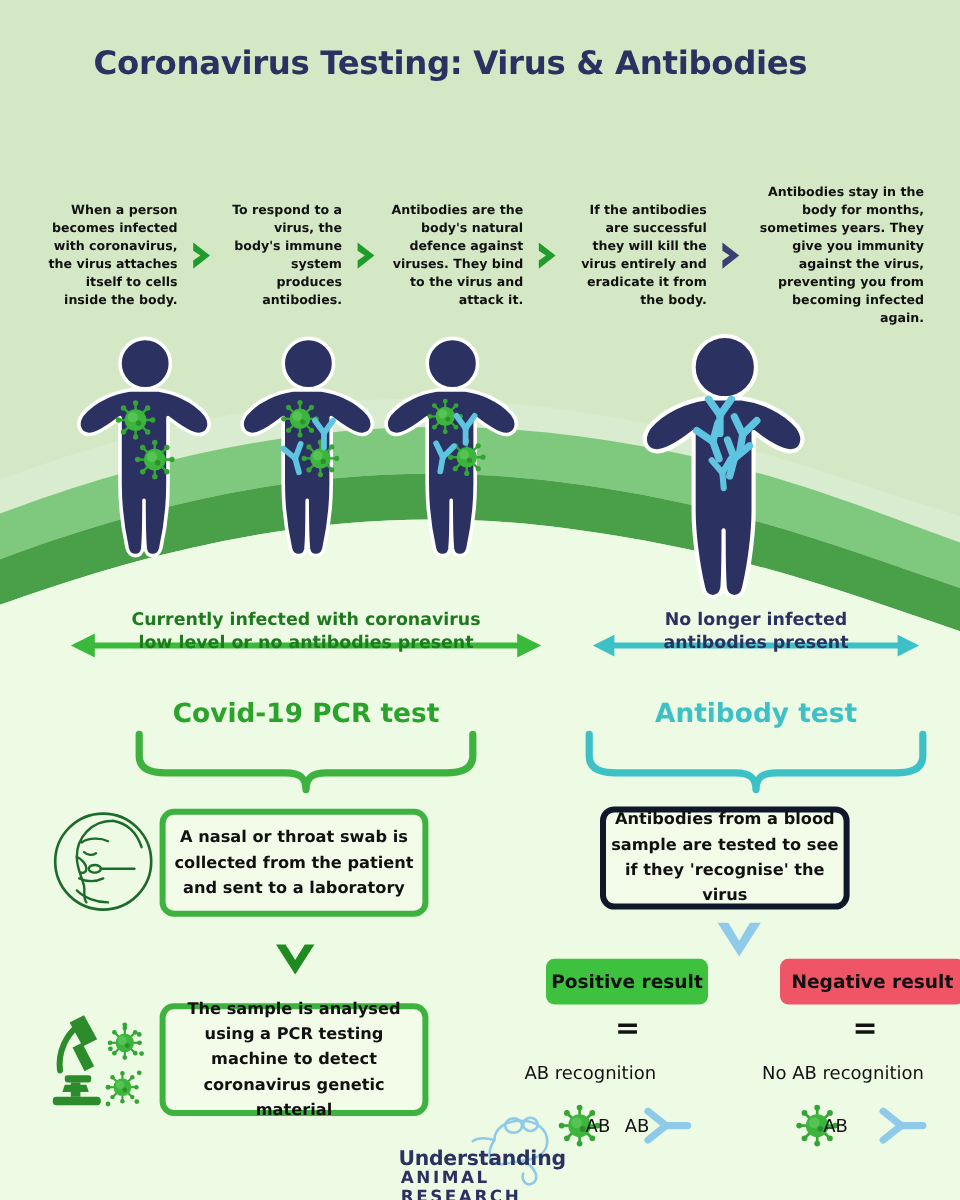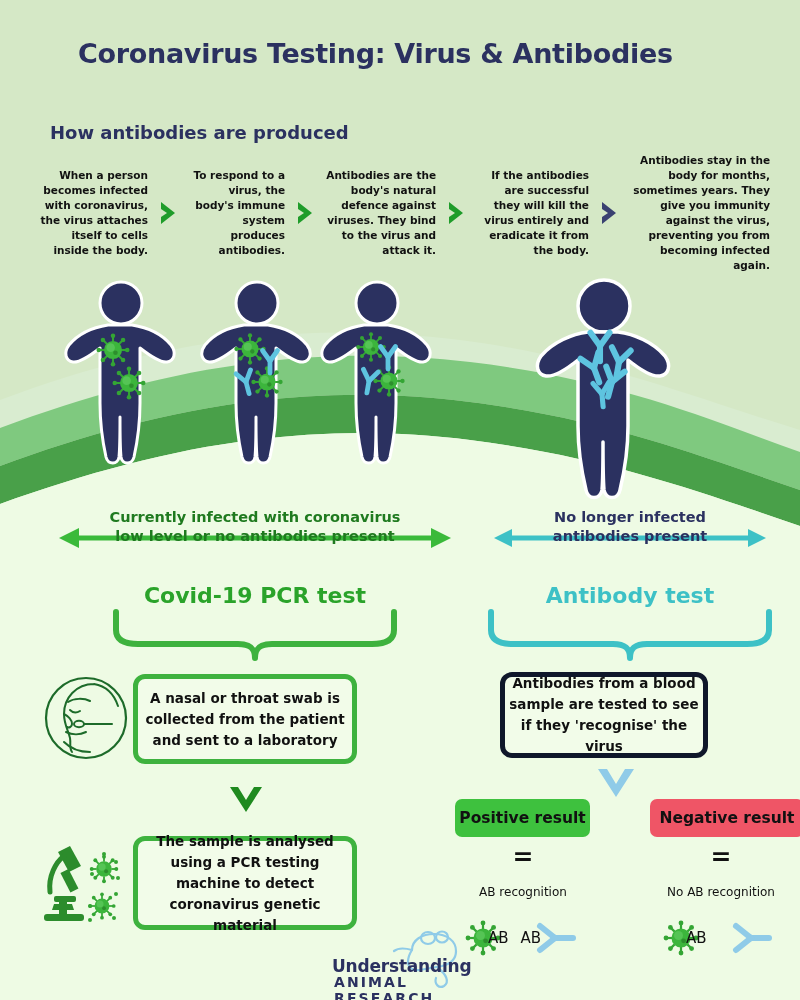--- a/index.html
+++ b/index.html
@@ -95,21 +95,21 @@
   #badge-neg { left: 650px; top: 799px; width: 154px; height: 38px; background: #ef5566; }
 
   .equals {
     position: absolute; font-size: 25px; font-weight: bold; color: #111;
     text-align: center; letter-spacing: -1px;
   }
   #eq-pos { left: 455px; top: 842px; width: 135px; }
   #eq-neg { left: 650px; top: 842px; width: 141px; }
 
   .result-text {
-    position: absolute; font-size: 12px; font-weight: normal; color: #111; text-align: center;
+    position: absolute; font-size: 15px; font-weight: normal; color: #111; text-align: left;
   }
   #res-pos { left: 437px; top: 885px; width: 172px; }
   #res-neg { left: 635px; top: 885px; width: 172px; }
 
   .icon-row { position: absolute; display: flex; align-items: center; }
   #icons-pos { left: 462px; top: 918px; width: 150px; height: 40px; }
   #icons-neg { left: 660px; top: 918px; width: 150px; height: 40px; }
   .ab-label { font-size: 15px; font-weight: normal; color: #111; }
 
   
@@ -127,21 +127,20 @@
   <div class="bg-bottom"></div>
 
   <svg class="wave-svg" viewBox="0 0 800 260" preserveAspectRatio="none">
     <path d="M0,120 C160,60 300,40 460,60 C600,78 700,120 800,150 L800,260 L0,260 Z" fill="#d9ecd0"></path>
     <path d="M0,148 C150,92 300,62 470,82 C620,100 710,140 800,172 L800,210 C700,176 610,140 470,122 C300,100 150,130 0,186 Z" fill="#7fc97f"></path>
     <path d="M0,186 C150,130 300,100 470,122 C610,140 700,176 800,210 L800,246 C700,212 610,178 470,160 C300,138 150,170 0,224 Z" fill="#49a049"></path>
     <path d="M0,224 C150,170 300,138 470,160 C610,178 700,212 800,246 L800,260 L0,260 Z" fill="#eefbe4"></path>
   </svg>
 
   <div class="title">Coronavirus Testing: Virus &amp; Antibodies</div>
-  <div class="subtitle">How antibodies are produced</div>
 
   <div class="steps">
 
     <div class="step s0">When a person becomes infected with coronavirus, the virus attaches itself to cells inside the body.</div>
 
     <span class="chev">
       <svg viewBox="0 0 20 26">
           <path d="M2,2 L16,13 L2,24 L2,17 L8,13 L2,9 Z" fill="#1f9c2a"></path>
         </svg>
     </span>

